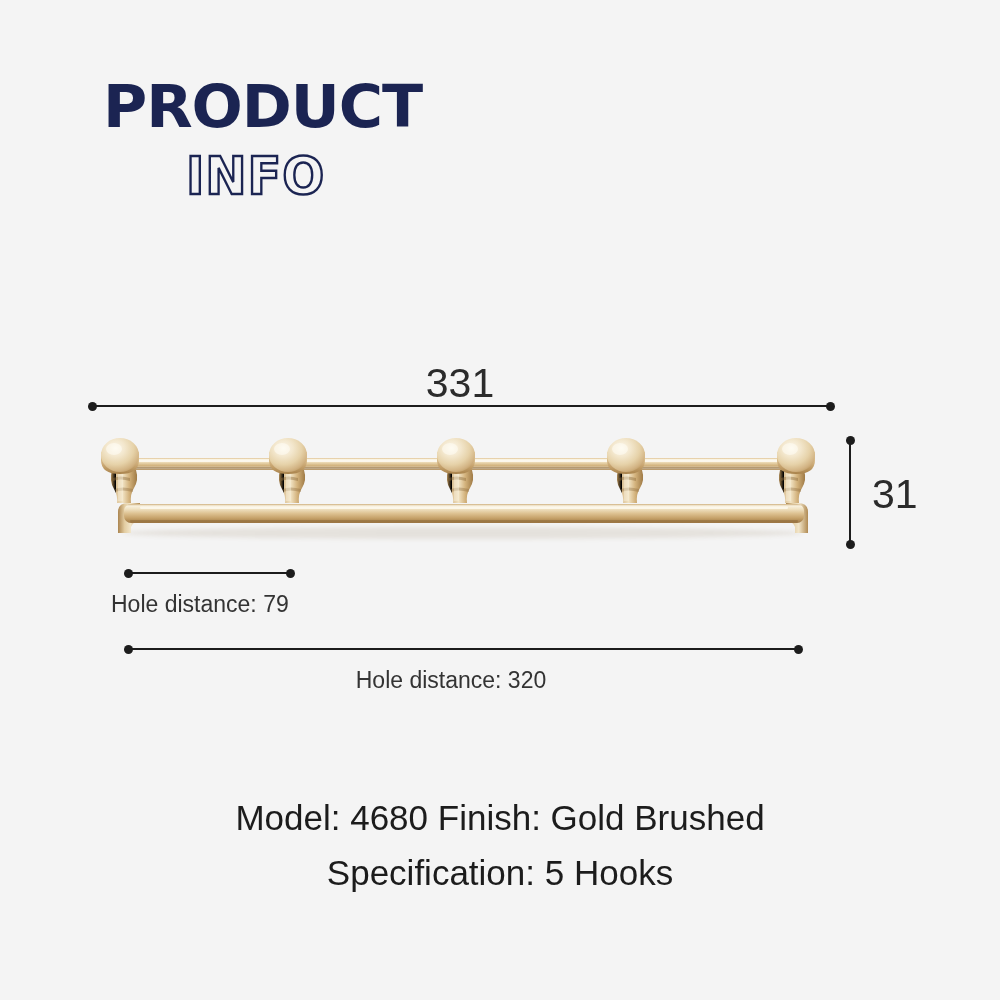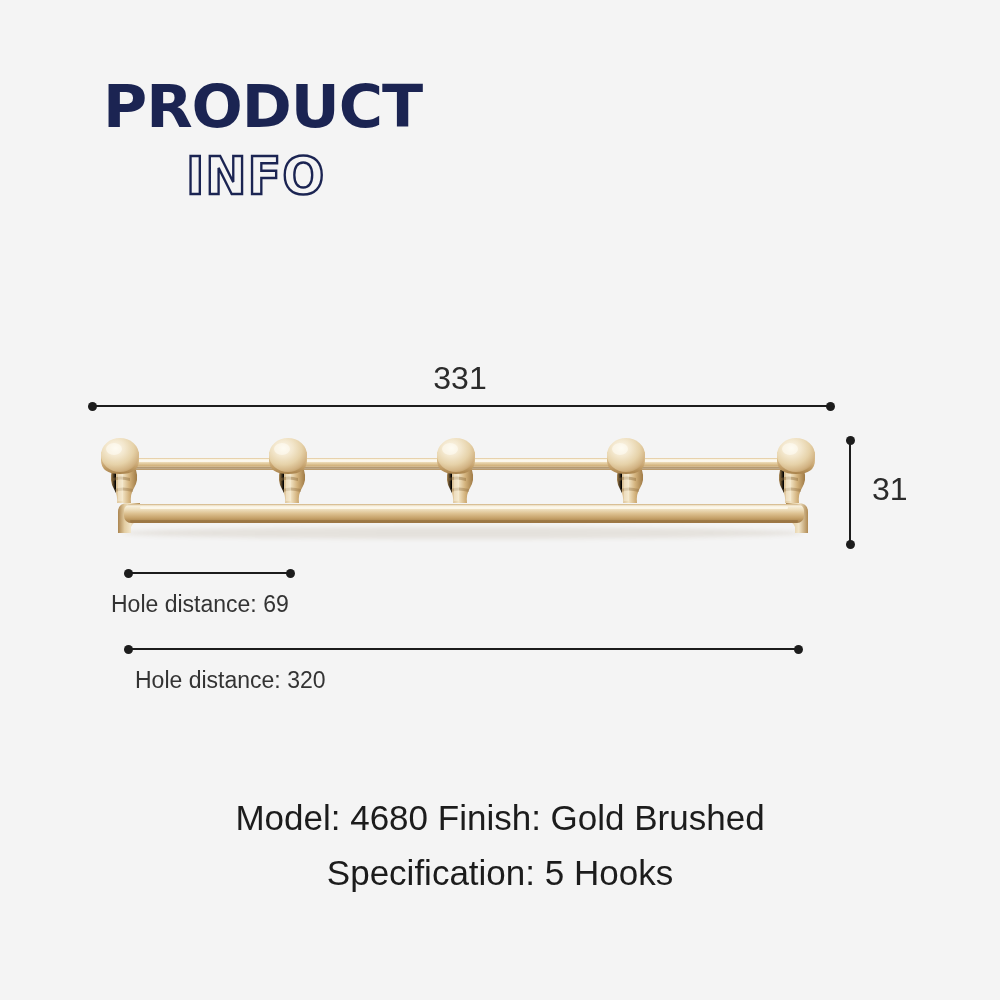--- a/index.html
+++ b/index.html
@@ -38,21 +38,21 @@
   
   .dim-line { position:absolute; background:#1c1c1c; }
   .dim-line.horiz { height:2px; }
   .dim-line.vert { width:2px; }
   .dot {
     position:absolute; width:9px; height:9px;
     background:#1c1c1c; border-radius:50%;
   }
   .dim-label {
     position:absolute;
-    font-size:32px; color:#2b2b2b;
+    font-size:41px; color:#2b2b2b;
     font-family:"Liberation Sans", sans-serif;
     white-space:nowrap;
   }
   .dim-label.small { font-size:23px; color:#333; }
 
   
   #product { position:absolute; left:0; top:0; width:1000px; height:1000px; pointer-events:none; }
 
   
   .spec-line {
@@ -240,28 +240,28 @@
     <div class="dim-line vert" style="left:849px; top:440px; height:104px;"></div>
     <div class="dot" style="left:845.5px; top:436px;"></div>
     <div class="dot" style="left:845.5px; top:540px;"></div>
     <div class="dim-label" style="left:872px; top:471px;">31</div>
   </div>
 
   <div>
     <div class="dim-line horiz" style="left:128px; top:572px; width:162px;"></div>
     <div class="dot" style="left:124px; top:568.5px;"></div>
     <div class="dot" style="left:286px; top:568.5px;"></div>
-    <div class="dim-label small" style="left:111px; top:591px;">Hole distance: 69</div>
+    <div class="dim-label small" style="left:111px; top:591px;">Hole distance: 79</div>
   </div>
 
   <div>
     <div class="dim-line horiz" style="left:128px; top:648px; width:670px;"></div>
     <div class="dot" style="left:124px; top:644.5px;"></div>
     <div class="dot" style="left:794px; top:644.5px;"></div>
-    <div class="dim-label small" style="left:135px; top:667px; width:670px; ">Hole distance: 320</div>
+    <div class="dim-label small" style="left:116px; top:667px; width:670px; text-align:center;">Hole distance: 320</div>
   </div>
 
   <div>
     <div class="spec-line" style="top:798px;">Model: 4680   Finish: Gold Brushed</div>
     <div class="spec-line" style="top:853px;">Specification: 5 Hooks</div>
   </div>
 
 </div>
 
 </body></html>

